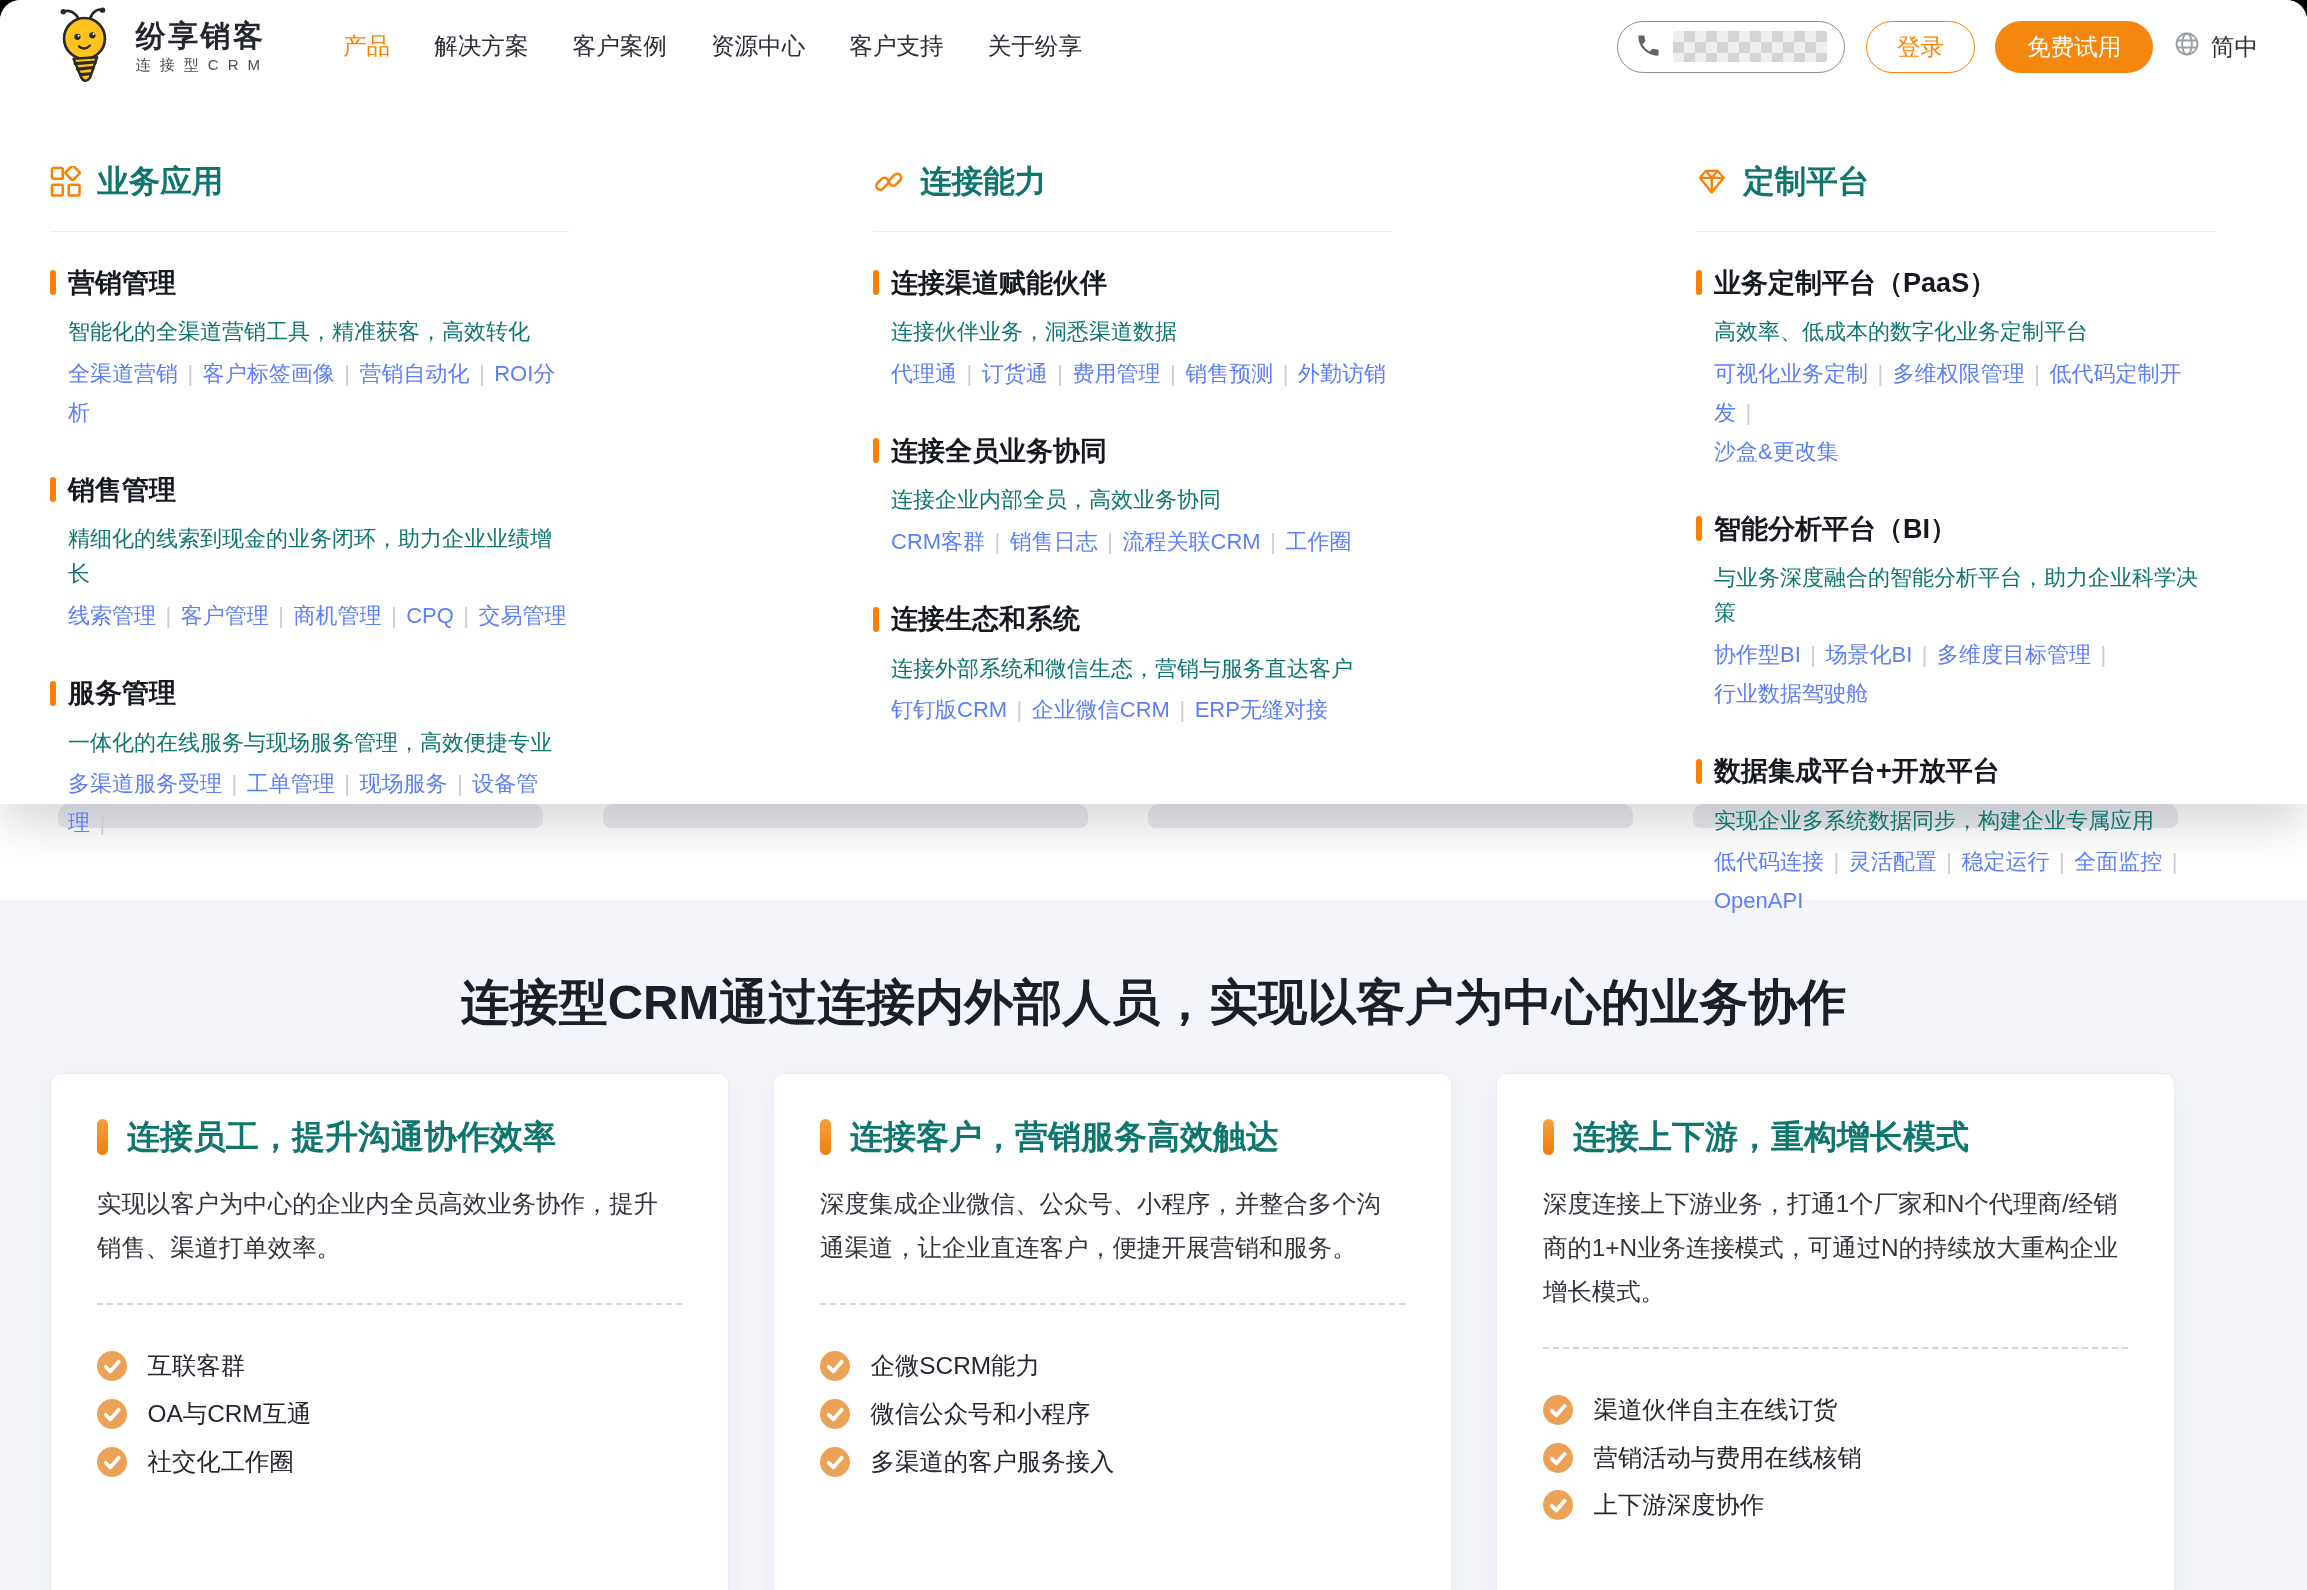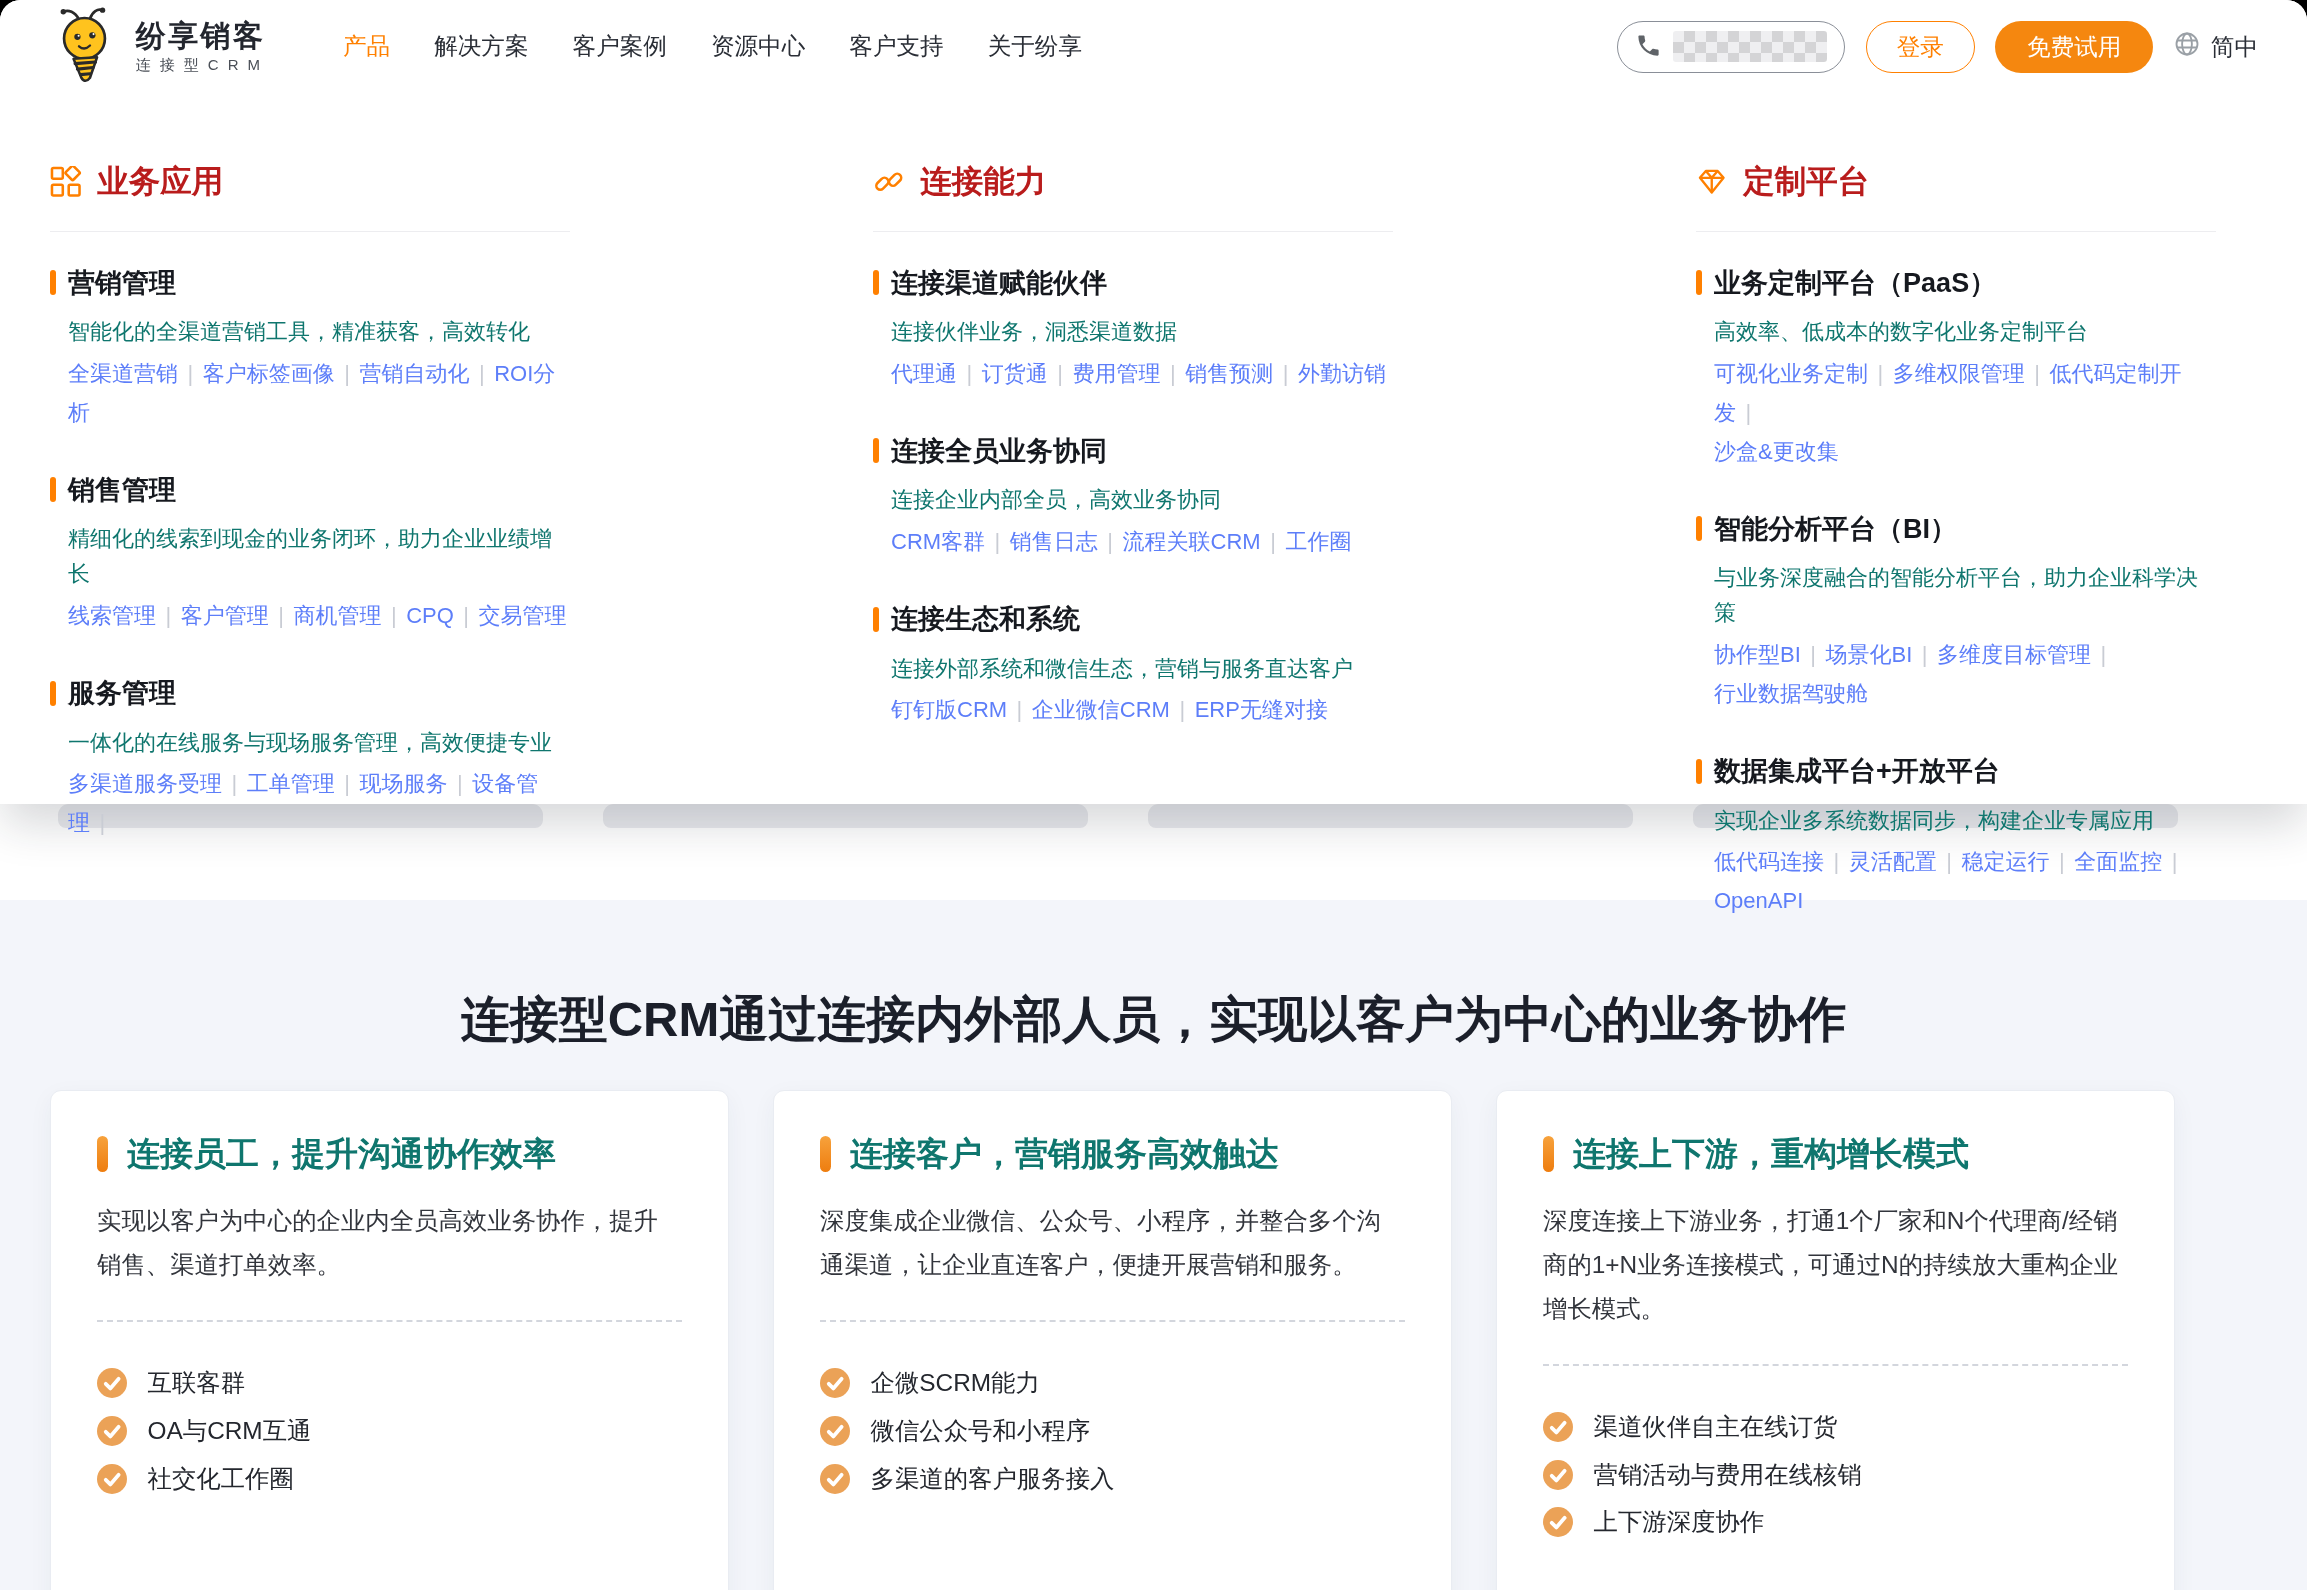--- a/index.html
+++ b/index.html
@@ -29,39 +29,39 @@
   .btn { height:52px; border-radius:28px; font-size:23.6px; display:flex; align-items:center; cursor:pointer;
          font-family:inherit; }
   .btn-login { padding:0 30px; border:1.6px solid #ff8000; color:#ff8000; background:#fff; }
   .btn-trial { padding:0 31.5px; border:none; background:#f5870f; color:#fff; }
   .lang { display:flex; align-items:center; gap:9.5px; font-size:23.6px; color:#2a2e36; cursor:pointer; }
 
   
   .mega { position:relative; z-index:2; background:#fff; height:711px; padding:68px 0 0 50px;
           display:grid; grid-template-columns:520px 520px 520px; column-gap:303px; align-content:start;
           box-shadow:0 23.6px 43px -3.2px rgba(28,33,44,.18); }
-  .col-head { display:flex; align-items:center; gap:15.8px; font-size:31.5px; font-weight:700; color:#b91c1c; }
+  .col-head { display:flex; align-items:center; gap:15.8px; font-size:31.5px; font-weight:700; color:#0f766e; }
   .col-icon svg { display:block; }
   .col-divider { border:none; border-top:1.6px solid #ededf0; margin:28px 0 31.5px; }
   .m-section { margin-bottom:39px; }
   .m-title { display:flex; align-items:center; gap:12.6px; font-size:27px; font-weight:700; color:#16191f; line-height:38px; }
   .bar { width:5.5px; height:25px; border-radius:3.2px; background:#ff8000; flex:none; }
   .m-desc { margin:12.6px 0 4.7px 18px; font-size:22px; color:#0f766e; line-height:35px; }
   .m-links { margin-left:18px; font-size:22px; line-height:39px; }
   .m-link { color:#5d7ef9; cursor:pointer; }
   .sep { color:#c9ccd4; margin:0 9.5px; }
 
   
   .peek { height:23.6px; display:flex; gap:60px; padding:0 58px; background:#fff; position:relative; z-index:1; }
   .peek-card { width:485px; height:23.6px; background:#e9eaee; border-radius:11px 11px 7.9px 7.9px; flex:none; }
   .gap-white { height:72px; background:#fff; }
 
   
   .lower { background:#f3f5fa; height:690px; padding-top:76px; }
-  .heading { text-align:center; font-size:49px; font-weight:700; color:#1b1f2a; margin:17px; line-height:1.1; }
+  .heading { text-align:center; font-size:49px; font-weight:700; color:#1b1f2a; margin:0; line-height:1.1; }
   .cards { display:grid; grid-template-columns:repeat(3,679px); column-gap:44px; padding-left:50px; margin-top:44px; }
   .card { background:#fff; border:1.6px solid #e9ecf2; border-radius:11px; height:553px; padding:43px 46px;
           box-shadow:0 7.9px 23.6px rgba(40,50,80,.05); }
   .card-title { display:flex; align-items:center; gap:19px; font-size:33px; font-weight:700; color:#0f766e; line-height:1.2; }
   .card-bar { width:11px; height:36px; border-radius:6.3px; background:linear-gradient(180deg,#f7a23c,#ee7d0f); flex:none; }
   .card-desc { margin-top:25px; font-size:24.4px; line-height:1.8; color:#32353c; }
   .card-div { border:none; border-top:2.4px dashed #d3d6dd; margin:33px 0 0; }
   .points { margin-top:45px; display:flex; flex-direction:column; gap:15.8px; }
   .point { display:flex; align-items:center; gap:20.5px; font-size:24.4px; color:#24272e; }
   .check { flex:none; display:flex; }

